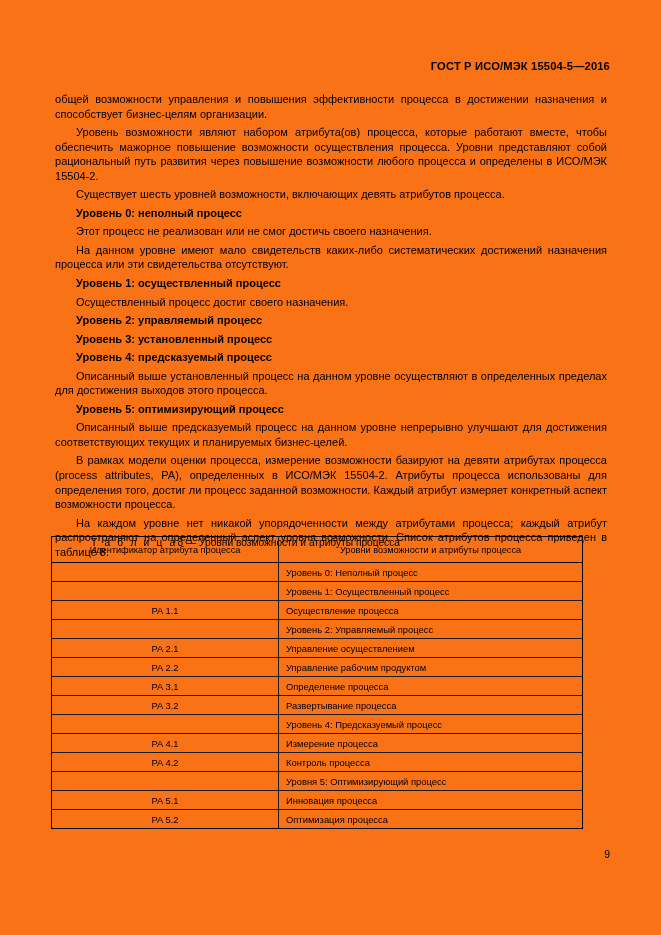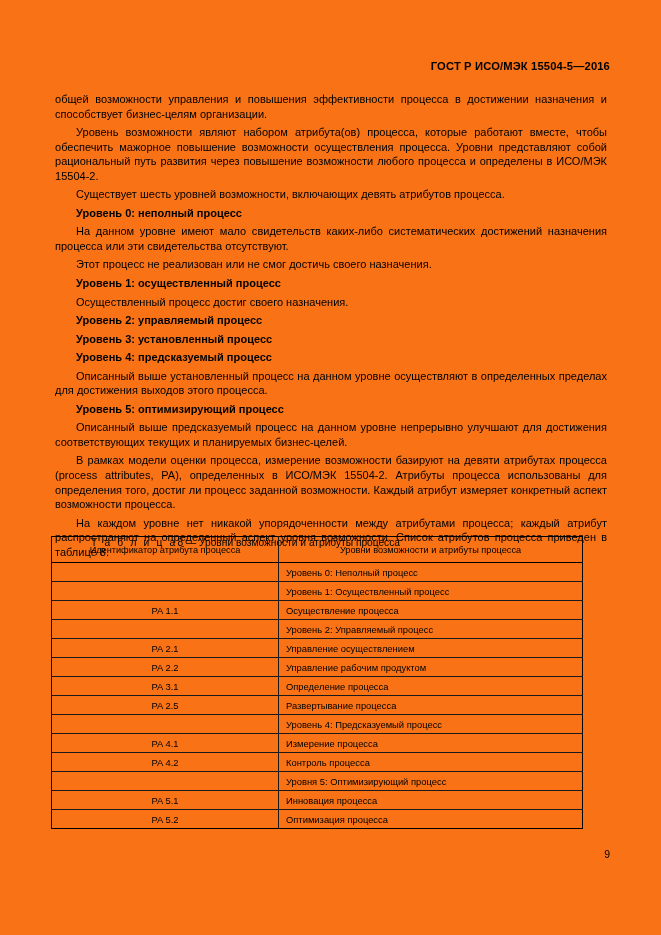--- a/index.html
+++ b/index.html
@@ -115,22 +115,22 @@
 
 <div class="page">
 
   <div class="doc-header">ГОСТ Р ИСО/МЭК 15504-5—2016</div>
 
   <div class="content">
       <p class="body">общей возможности управления и повышения эффективности процесса в достижении назначения и способствует бизнес-целям организации.</p>
       <p class="body indent">Уровень возможности являют набором атрибута(ов) процесса, которые работают вместе, чтобы обеспечить мажорное повышение возможности осуществления процесса. Уровни представляют собой рациональный путь развития через повышение возможности любого процесса и определены в ИСО/МЭК 15504-2.</p>
       <p class="body indent">Существует шесть уровней возможности, включающих девять атрибутов процесса.</p>
       <p class="body bold-head">Уровень 0: неполный процесс</p>
+      <p class="body indent">Этот процесс не реализован или не смог достичь своего назначения.</p>
       <p class="body indent">На данном уровне имеют мало свидетельств каких-либо систематических достижений назначения процесса или эти свидетельства отсутствуют.</p>
-      <p class="body indent">Этот процесс не реализован или не смог достичь своего назначения.</p>
       <p class="body bold-head">Уровень 1: осуществленный процесс</p>
       <p class="body indent">Осуществленный процесс достиг своего назначения.</p>
       <p class="body bold-head">Уровень 2: управляемый процесс</p>
       <p class="body bold-head">Уровень 3: установленный процесс</p>
       <p class="body bold-head">Уровень 4: предсказуемый процесс</p>
       <p class="body indent">Описанный выше установленный процесс на данном уровне осуществляют в определенных пределах для достижения выходов этого процесса.</p>
       <p class="body bold-head">Уровень 5: оптимизирующий процесс</p>
       <p class="body indent">Описанный выше предсказуемый процесс на данном уровне непрерывно улучшают для достижения соответствующих текущих и планируемых бизнес-целей.</p>
       <p class="body indent">В рамках модели оценки процесса, измерение возможности базируют на девяти атрибутах процесса (process attributes, PA), определенных в ИСО/МЭК 15504-2. Атрибуты процесса использованы для определения того, достиг ли процесс заданной возможности. Каждый атрибут измеряет конкретный аспект возможности процесса.</p>
       <p class="body indent">На каждом уровне нет никакой упорядоченности между атрибутами процесса; каждый атрибут распространяют на определенный аспект уровня возможности. Список атрибутов процесса приведен в таблице 8.</p>
@@ -170,21 +170,21 @@
         </tr>
         <tr>
           <td class="c1">PA 2.2</td>
           <td class="c2">Управление рабочим продуктом</td>
         </tr>
         <tr>
           <td class="c1">PA 3.1</td>
           <td class="c2">Определение процесса</td>
         </tr>
         <tr>
-          <td class="c1">PA 2.5</td>
+          <td class="c1">PA 3.2</td>
           <td class="c2">Развертывание процесса</td>
         </tr>
         <tr>
           <td class="c1"></td>
           <td class="c2">Уровень 4: Предсказуемый процесс</td>
         </tr>
         <tr>
           <td class="c1">PA 4.1</td>
           <td class="c2">Измерение процесса</td>
         </tr>

